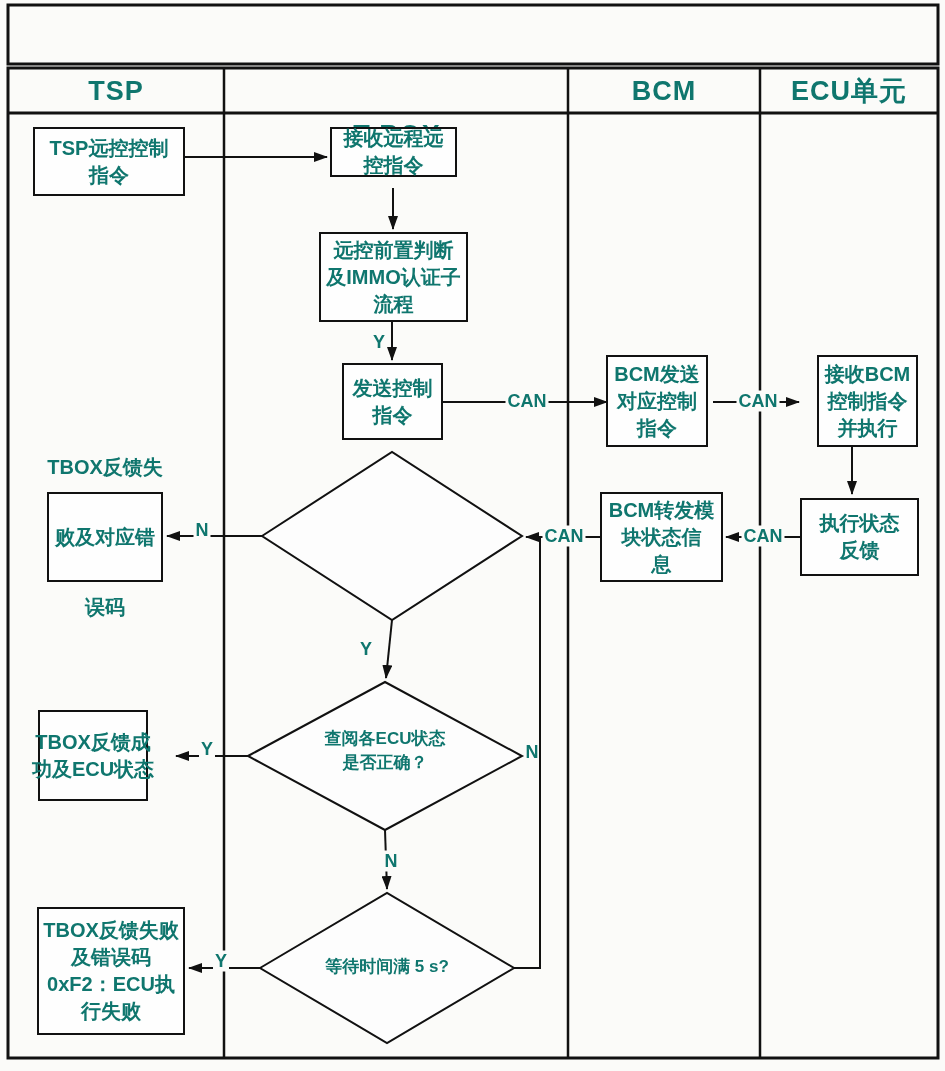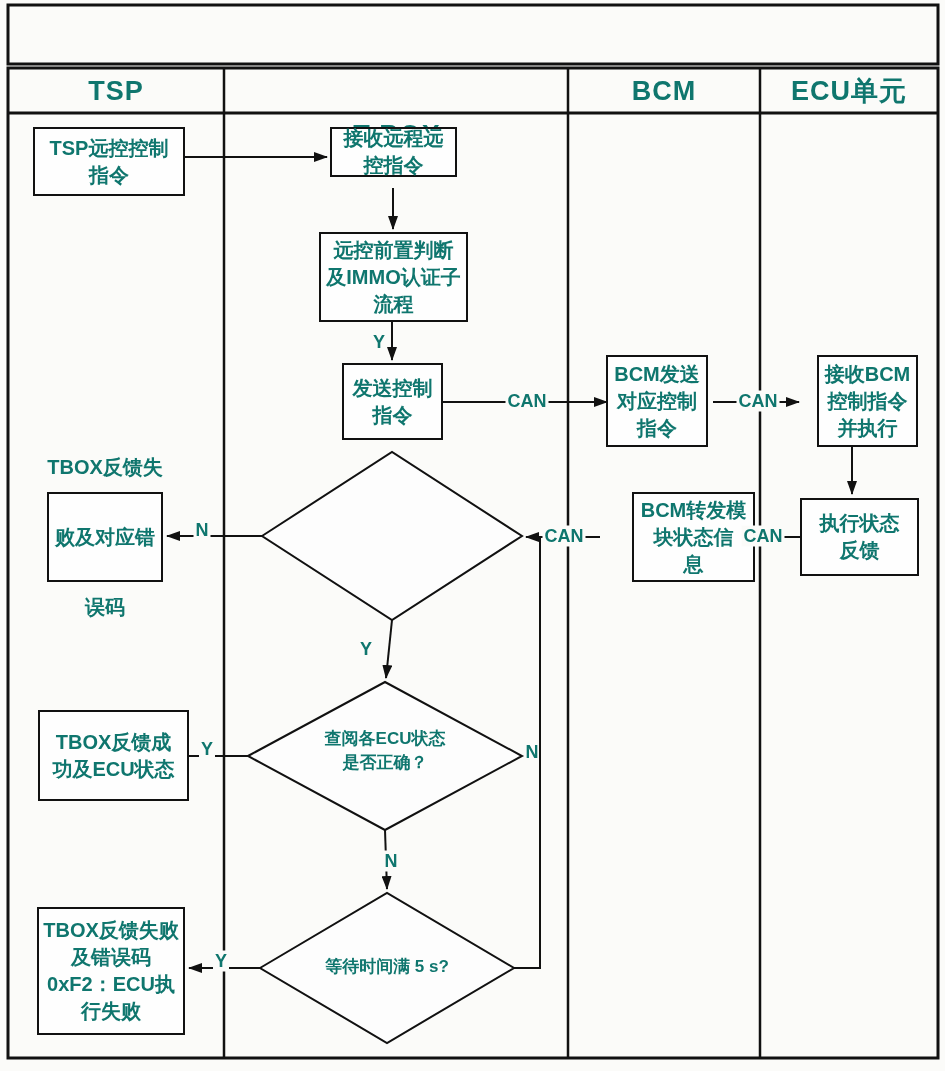--- a/index.html
+++ b/index.html
@@ -112,33 +112,33 @@
     <span>接收BCM</span>
     <span>控制指令</span>
     <span>并执行</span>
   </div>
 
   <div class="node" style="left:800px; top:498px; width:119px; height:78px;">
     <span>执行状态</span>
     <span>反馈</span>
   </div>
 
-  <div class="node" style="left:632px; top:492px; width:123px; height:90px;">
+  <div class="node" style="left:600px; top:492px; width:123px; height:90px;">
     <span>BCM转发模</span>
     <span>块状态信</span>
     <span>息</span>
   </div>
 
   <div class="node" style="left:47px; top:492px; width:116px; height:90px;gap:43px;">
     <span>TBOX反馈失</span>
     <span>败及对应错</span>
     <span>误码</span>
   </div>
 
-  <div class="node" style="left:38px; top:710px; width:151px; height:91px;">
+  <div class="node" style="left:38px; top:710px; width:110px; height:91px;">
     <span>TBOX反馈成</span>
     <span>功及ECU状态</span>
   </div>
 
   <div class="node" style="left:37px; top:907px; width:148px; height:128px;">
     <span>TBOX反馈失败</span>
     <span>及错误码</span>
     <span>0xF2：ECU执</span>
     <span>行失败</span>
   </div>

